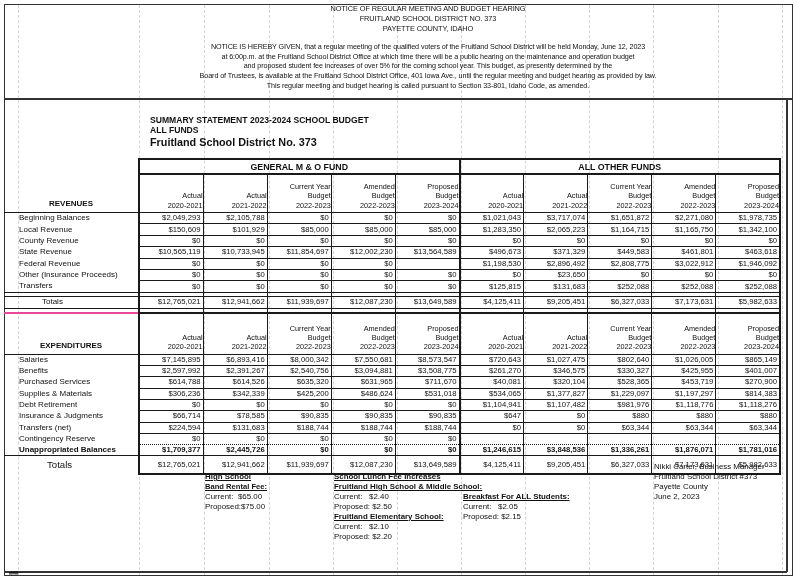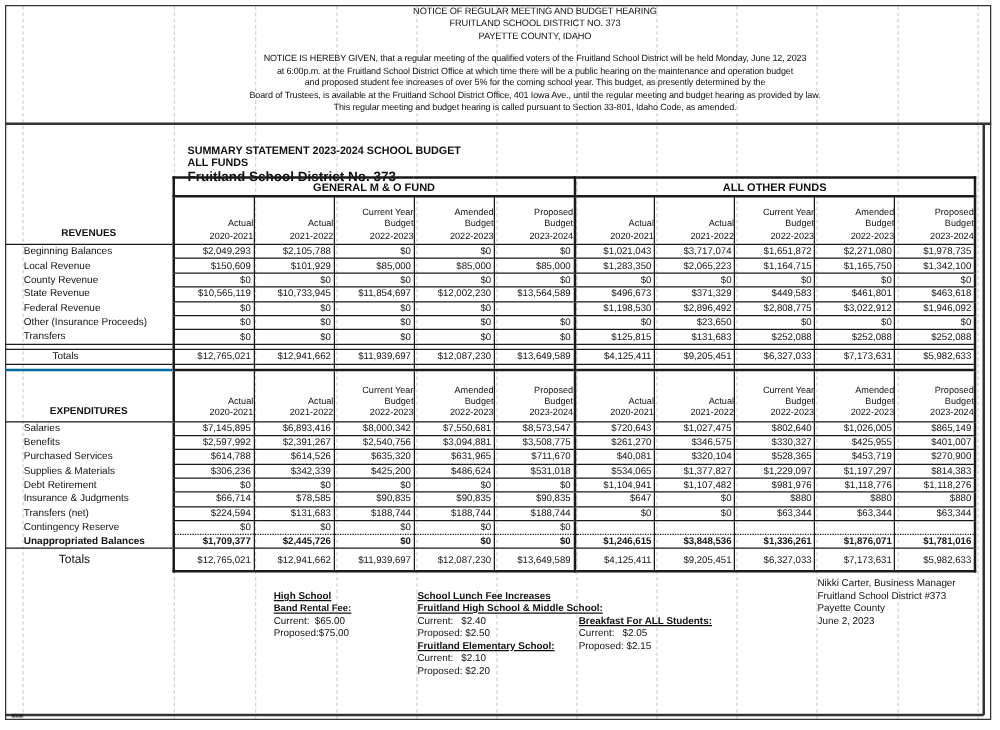--- a/index.html
+++ b/index.html
@@ -11,32 +11,32 @@
   .notice-divider { position:absolute; left:4px; top:98px; width:789px; height:1.5px; background:#333; }
   .grid-v { position:absolute; top:5px; height:570px; width:0; border-left:1px dashed #d4d4d4; }
 
   .notice { position:absolute; left:56px; width:744px; top:4px; text-align:center; font-size:7.4px; line-height:9.9px; letter-spacing:-0.1px; }
   .notice .body { margin-top:8px; font-size:7.2px; line-height:9.8px; }
   .summary { position:absolute; left:150px; width:510px; top:115px; text-align:left; }
   .summary .t1 { font-weight:bold; font-size:8.6px; line-height:10px; }
   .summary .t2 { font-weight:bold; font-size:8.6px; line-height:10px; }
   .summary .t3 { font-weight:bold; font-size:10.8px; line-height:14px; }
 
-  table.budget { position:absolute; left:4px; top:141px; width:776px; border-collapse:collapse; table-layout:fixed; }
+  table.budget { position:absolute; left:4px; top:158px; width:776px; border-collapse:collapse; table-layout:fixed; }
   table.budget col.label { width:135px; }
   table.budget col.data { width:64.1px; }
   table.budget td, table.budget th { padding:0; overflow:hidden; white-space:nowrap; }
   .grp { height:13px; font-weight:bold; font-size:8.8px; text-align:center; border:2px solid #1a1a1a; vertical-align:middle; }
   .colhead { height:35px; font-weight:normal; font-size:7.3px; line-height:9.4px; text-align:right; vertical-align:bottom;
              border-left:1px solid #1a1a1a; border-right:1px solid #1a1a1a; border-bottom:1px solid #1a1a1a; padding-bottom:2px !important; }
   .colhead span { display:block; height:9.4px; }
   .exphead .colhead { height:38px; border-top:2px solid #1a1a1a; }
   .section-label { font-weight:bold; font-size:8px; text-align:center; vertical-align:bottom; padding-bottom:4px !important;
                    border-bottom:1px solid #1a1a1a; }
-  .exphead .section-label { border-top:2px solid #0369a1; }
+  .exphead .section-label { border-top:2px solid #ec4899; }
   .rowlabel { font-size:8px; padding-left:15px !important; height:10.4px; line-height:10px; }
   .val { font-size:7.7px; text-align:right; padding-right:2px !important; height:10.4px; line-height:10px;
          border-left:1px solid #1a1a1a; border-right:1px solid #1a1a1a; border-bottom:1px solid #1a1a1a; }
   .exp .val, .exp .rowlabel { height:10.3px; }
   .c1 { border-left:2px solid #1a1a1a !important; }
   .c5 { border-right:2px solid #1a1a1a !important; }
   .c10 { border-right:2px solid #1a1a1a !important; }
   .gap1 td { height:3px; border-top:1px solid #1a1a1a; border-bottom:1px solid #1a1a1a; }
   .gap1 td.d { border-left:1px solid #1a1a1a; border-right:1px solid #1a1a1a; }
   .tot td.rowlabel { padding-left:38px !important; border-bottom:1px solid #1a1a1a; }
@@ -487,21 +487,21 @@
     <td class="val c5">$13,649,589</td>
     <td class="val">$4,125,411</td>
     <td class="val">$9,205,451</td>
     <td class="val">$6,327,033</td>
     <td class="val">$7,173,631</td>
     <td class="val c10">$5,982,633</td>
   </tr>
 </tbody>
   </table>
 
-<div class="fees" style="left:219px; top:472px;">
+<div class="fees" style="left:205px; top:472px;">
   <div class="h">High School</div>
   <div class="h2">Band Rental Fee:</div>
   <div style="white-space:pre">Current:  $65.00</div>
   <div style="white-space:pre">Proposed:$75.00</div>
 </div>
 
 <div class="fees" style="left:334px; top:472px;">
   <div class="h">School Lunch Fee Increases</div>
   <div class="h">Fruitland High School &amp; Middle School:</div>
   <div style="white-space:pre">Current:   $2.40</div>

